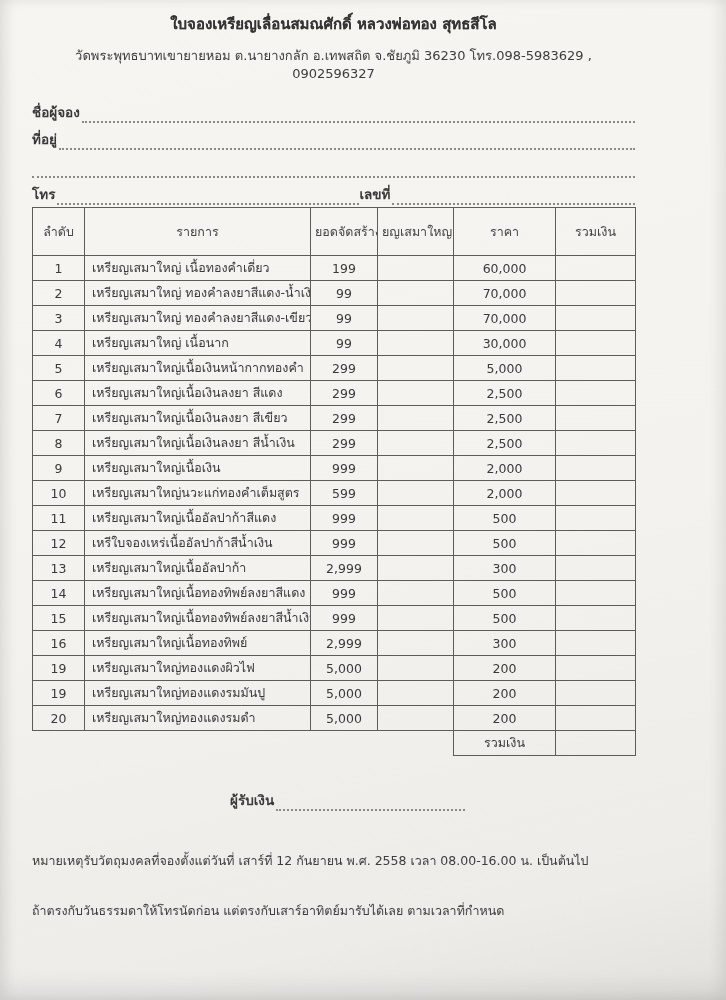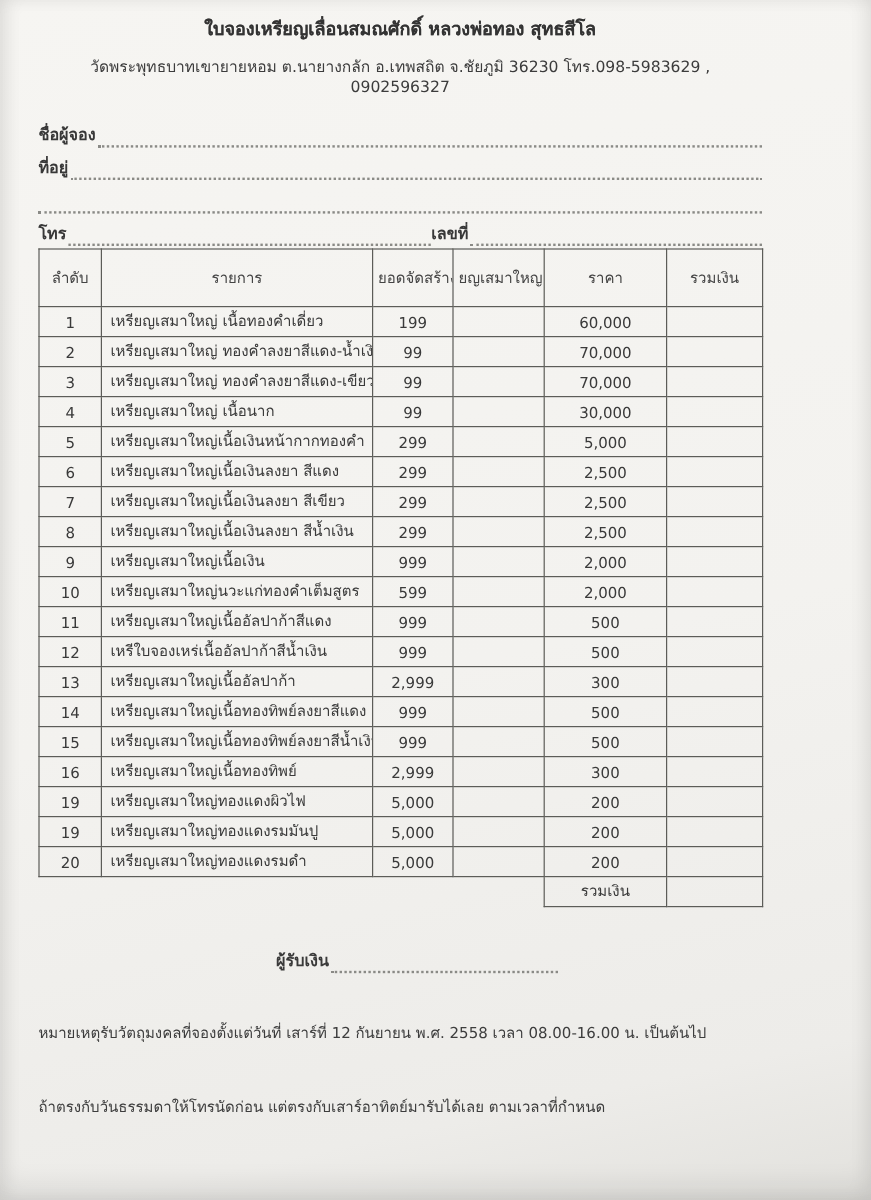--- a/index.html
+++ b/index.html
@@ -57,21 +57,21 @@
   .center { text-align: center; }
   .left { text-align: left; padding-left: 7px; }
   td.noborder { border: none; background: transparent; }
   .receiver-line {
     margin-top: 33px; margin-left: 198px;
     display: flex; align-items: flex-end;
     font-size: 13.5px; font-weight: bold; width: 235px;
   }
   .note { font-size: 12.5px; color: #3d3d3d; }
   .note1 { margin-top: 40px; }
-  .note2 { margin-top: 42px; }
+  .note2 { margin-top: 30px; }
 </style>
 </head>
 <body>
 
 <div class="paper">
   <div class="content">
 
     <div class="title">ใบจองเหรียญเลื่อนสมณศักดิ์  หลวงพ่อทอง สุทธสีโล</div>
     <div class="subtitle">วัดพระพุทธบาทเขายายหอม ต.นายางกลัก อ.เทพสถิต จ.ชัยภูมิ 36230  โทร.098-5983629 , 0902596327</div>
 

